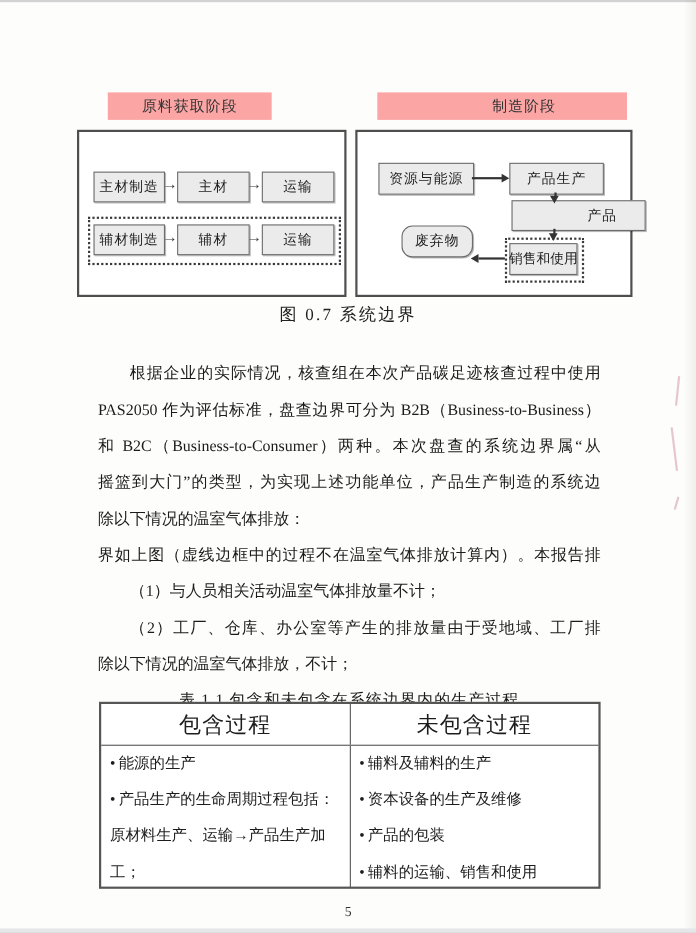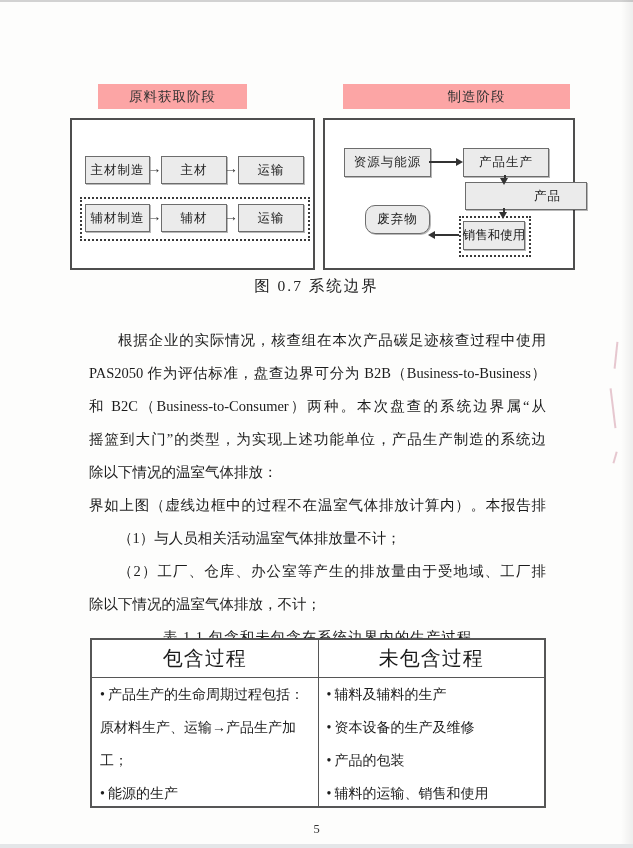--- a/index.html
+++ b/index.html
@@ -139,22 +139,22 @@
     <div class="bl ctr">表 1.1 包含和未包含在系统边界内的生产过程</div>
   </div>
 
   <div class="tbl">
     <div class="tbl-header">
       <div class="tbl-hcell">包含过程</div>
       <div class="tbl-hcell second">未包含过程</div>
     </div>
     <div class="tbl-body">
       <div class="tbl-cell">
+        <div class="cell-item"><span class="blt">•</span><span>能源的生产</span></div>
         <div class="cell-item"><span class="blt">•</span><span>产品生产的生命周期过程包括：原材料生产、运输→产品生产加工；</span></div>
-        <div class="cell-item"><span class="blt">•</span><span>能源的生产</span></div>
       </div>
       <div class="tbl-cell second">
         <div class="cell-item"><span class="blt">•</span><span>辅料及辅料的生产</span></div>
         <div class="cell-item"><span class="blt">•</span><span>资本设备的生产及维修</span></div>
         <div class="cell-item"><span class="blt">•</span><span>产品的包装</span></div>
         <div class="cell-item"><span class="blt">•</span><span>辅料的运输、销售和使用</span></div>
       </div>
     </div>
   </div>
 

